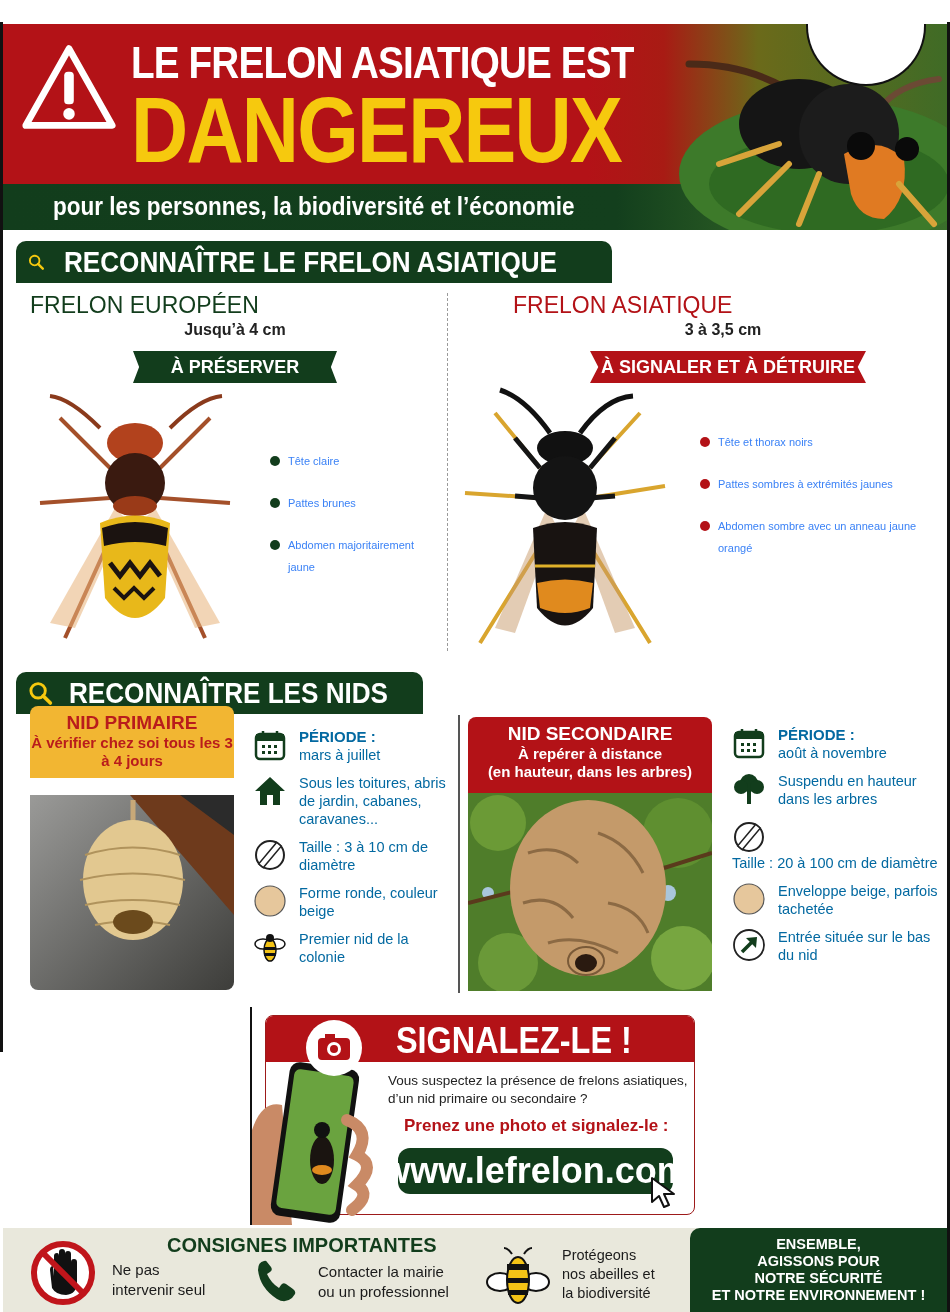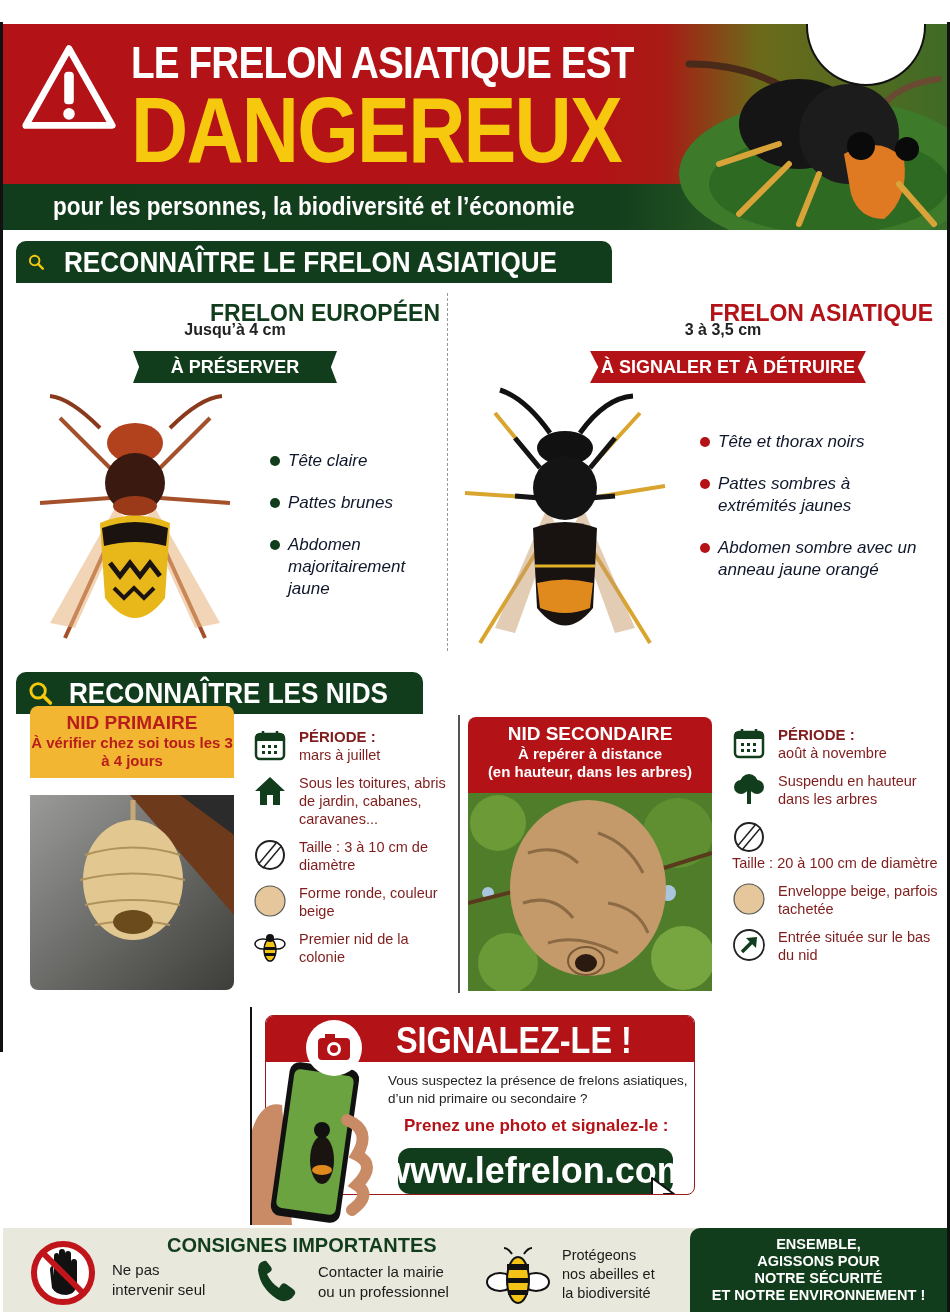--- a/index.html
+++ b/index.html
@@ -23,41 +23,41 @@
   .speech-circle { left: 803px; top: -10px; width: 120px; height: 72px; background: #fff; border: 2px solid #111; border-top: none; border-radius: 0 0 60px 60px; }
 
   
   .sec-tab { background: #123d1c; color: #fff; border-radius: 10px 10px 0 0; display: flex; align-items: center; }
   .sec-tab .mag { width: 34px; height: 34px; margin: 0 8px 0 12px; }
   .sec-tab span { font-size: 29px; font-weight: 700; white-space: nowrap; transform: scaleX(0.9); transform-origin: left; display: inline-block; }
 
   .box { border: 1.5px solid #333; border-radius: 8px; background: #fff; }
 
   
-  .col-title { font-size: 23px; font-weight: 700; text-align: right; white-space: nowrap; margin-top: 8px; }
+  .col-title { font-size: 23px; font-weight: 400; text-align: left; white-space: nowrap; }
   .col-sub { font-size: 16px; font-weight: 700; text-align: center; color: #222; }
   .ribbon { height: 32px; display: flex; align-items: center; justify-content: center; color: #fff; font-weight: 700; font-size: 18px; clip-path: polygon(0 0, 100% 0, 97% 50%, 100% 100%, 0 100%, 3% 50%); }
   .bullets { list-style: none; }
-  .bullets li { position: relative; padding-left: 18px; font-size: 17px; line-height: 22px; margin-bottom: 20px; color: #0f172a; font-style: italic; }
+  .bullets li { position: relative; padding-left: 18px; font-size: 11px; line-height: 22px; margin-bottom: 20px; color: #3b82f6; }
   .bullets li::before { content: ""; position: absolute; left: 0; top: 6px; width: 10px; height: 10px; border-radius: 50%; }
   .bullets.green li::before { background: #123d1c; }
   .bullets.red li::before { background: #b31217; }
   .divider-dash { border-left: 1.5px dashed #9a9a9a; }
 
   
   .nest-head { border-radius: 8px 8px 0 0; text-align: center; padding-top: 6px; }
   .nest-head .t { font-size: 19px; font-weight: 700; }
   .nest-head .s { font-size: 15px; font-weight: 700; line-height: 18px; }
   .info-row { display: flex; align-items: flex-start; margin-bottom: 10px; }
   .info-row .ic { width: 34px; height: 34px; flex: 0 0 34px; margin-right: 12px; }
-  .info-row .tx { font-size: 14.5px; line-height: 18px; color: #7f1d1d; }
+  .info-row .tx { font-size: 14.5px; line-height: 18px; color: #0369a1; }
   .info-row .tx b { font-weight: 700; font-size: 15px; }
 
   
-  .sig-box { left: 265px; top: 1015px; width: 430px; height: 180px; border: 1.5px solid #9d1a1a; border-radius: 8px; background: #fff; overflow: hidden; }
+  .sig-box { left: 265px; top: 1015px; width: 430px; height: 200px; border: 1.5px solid #9d1a1a; border-radius: 8px; background: #fff; overflow: hidden; }
   .sig-head { left: 0; top: 0; width: 430px; height: 46px; background: #b31217; }
   .sig-title { left: 130px; top: 4px; font-size: 36px; font-weight: 700; color: #fff; white-space: nowrap; transform: scaleX(0.9); transform-origin: left; }
   .sig-text { left: 122px; top: 56px; width: 305px; font-size: 13.5px; line-height: 18px; color: #222; }
   .sig-cta { left: 138px; top: 100px; font-size: 17px; font-weight: 700; color: #b31217; white-space: nowrap; }
   .sig-url { left: 132px; top: 132px; width: 275px; height: 46px; background: #123d1c; border-radius: 12px; color: #fff; font-size: 36px; font-weight: 700; display: flex; align-items: center; justify-content: center; text-decoration: none; }
 
   
   .footer { left: 3px; top: 1228px; width: 944px; height: 84px; background: #e9e8dc; }
   .footer-green { left: 690px; top: 1228px; width: 257px; height: 84px; background: #123d1c; border-radius: 10px 0 0 0; }
   .footer-title { left: 167px; top: 1234px; font-size: 20px; font-weight: 700; color: #123d1c; white-space: nowrap; }

